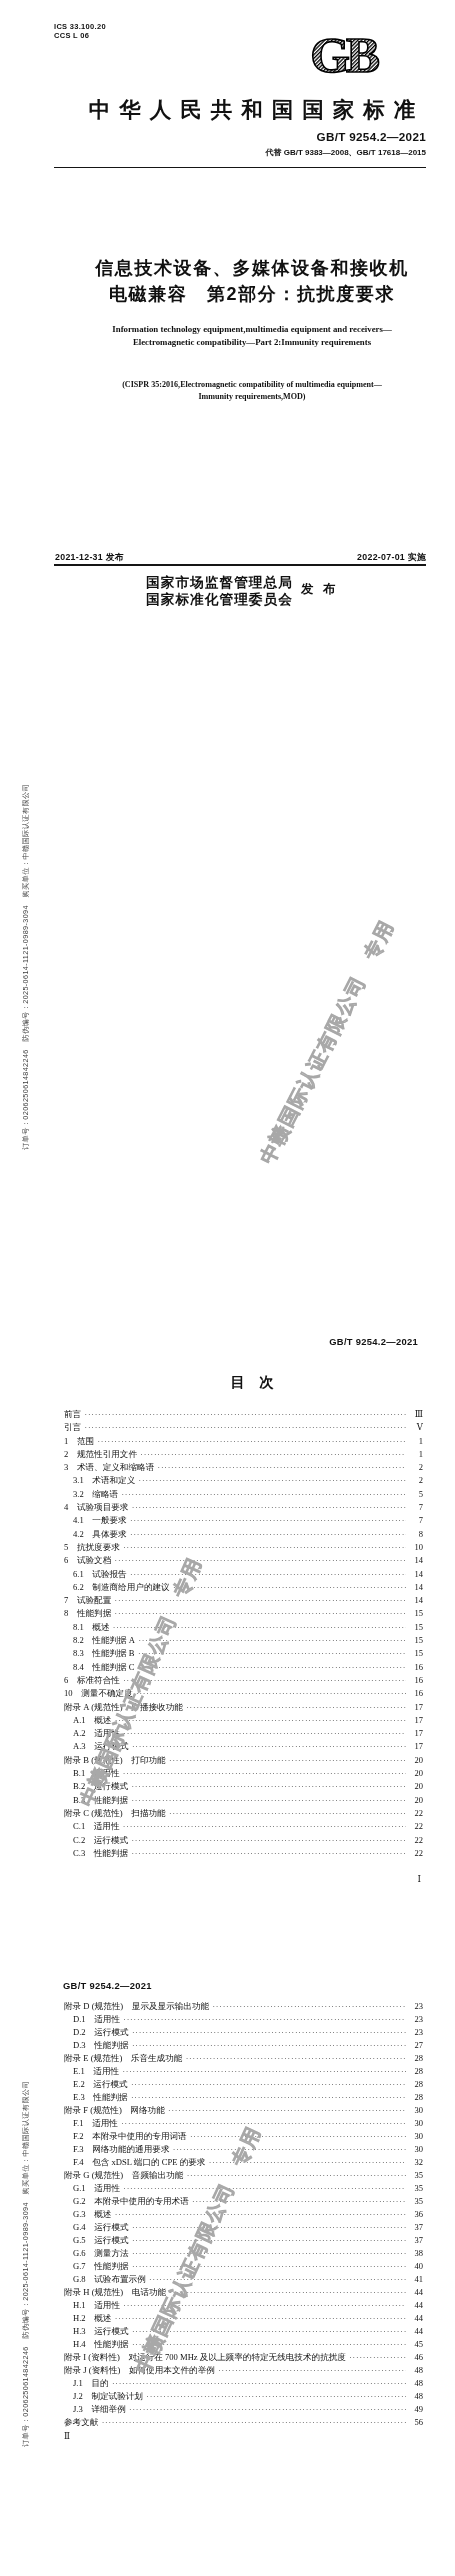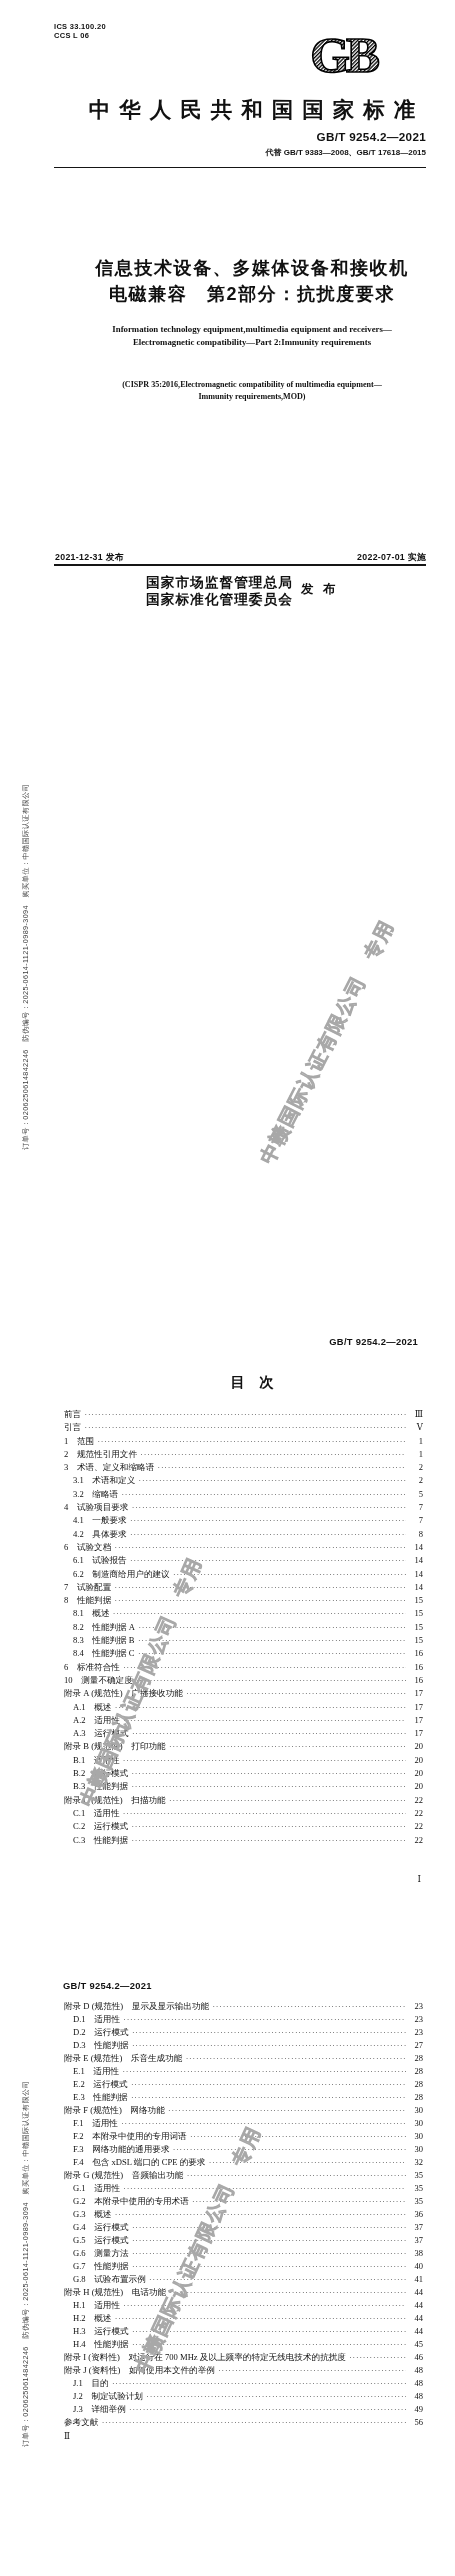--- a/index.html
+++ b/index.html
@@ -153,20 +153,25 @@
         <span class="toc-label">4.1　一般要求</span>
         <span class="toc-leader"></span>
         <span class="toc-page">7</span>
       </div>
       <div class="toc-row lvl1">
         <span class="toc-label">4.2　具体要求</span>
         <span class="toc-leader"></span>
         <span class="toc-page">8</span>
       </div>
       <div class="toc-row">
+        <span class="toc-label">5　抗扰度要求</span>
+        <span class="toc-leader"></span>
+        <span class="toc-page">10</span>
+      </div>
+      <div class="toc-row">
         <span class="toc-label">6　试验文档</span>
         <span class="toc-leader"></span>
         <span class="toc-page">14</span>
       </div>
       <div class="toc-row lvl1">
         <span class="toc-label">6.1　试验报告</span>
         <span class="toc-leader"></span>
         <span class="toc-page">14</span>
       </div>
       <div class="toc-row lvl1">

